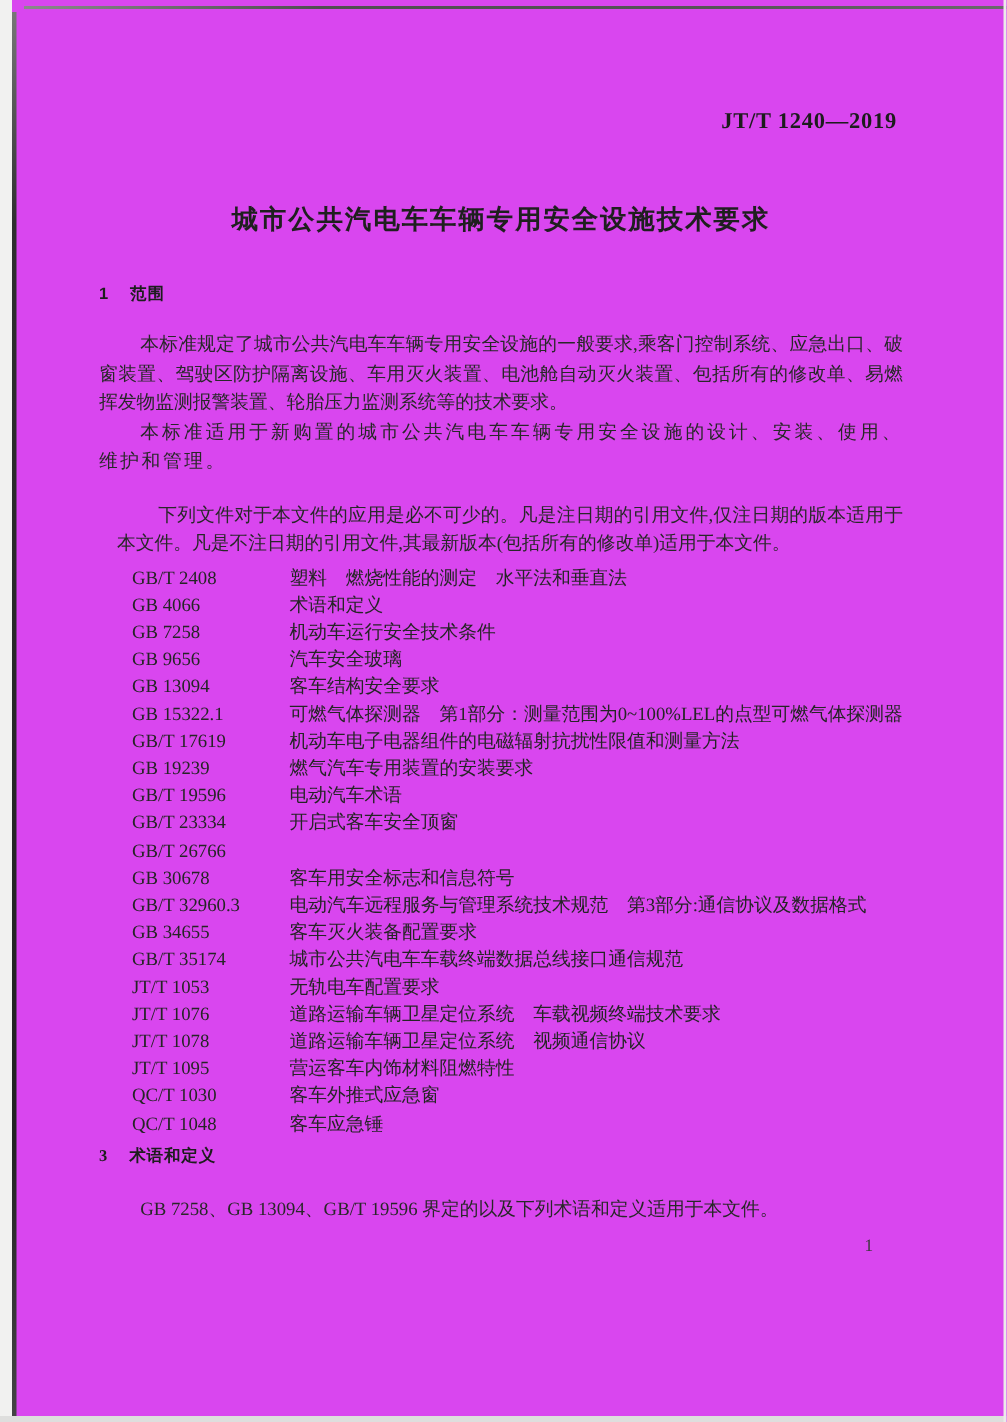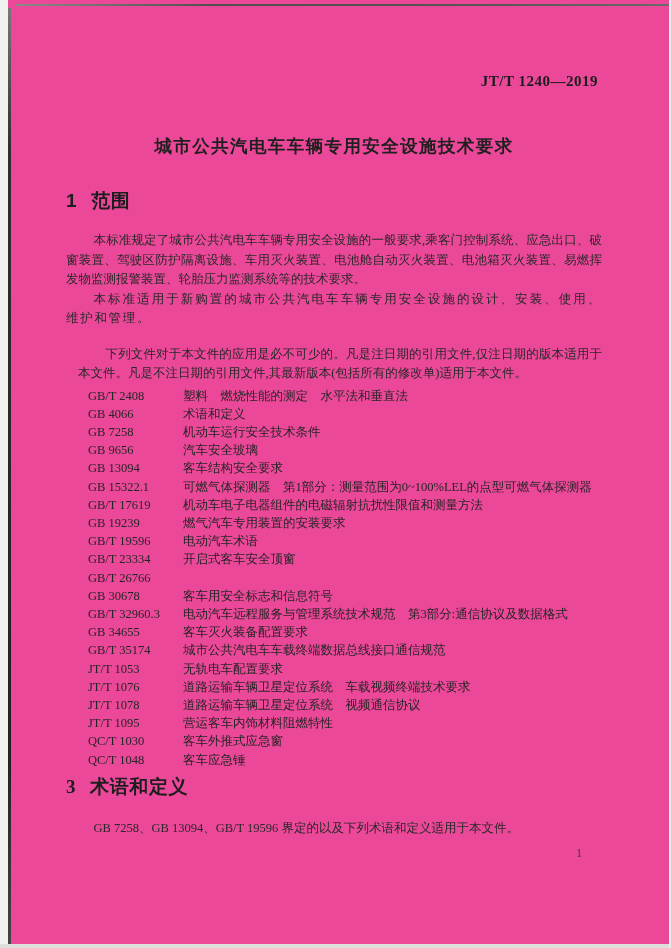--- a/index.html
+++ b/index.html
@@ -4,21 +4,21 @@
 <style>
   * { margin:0; padding:0; box-sizing:border-box; }
   html,body { width:671px; height:948px; }
   body {
     font-family: "Liberation Serif", "DejaVu Serif", serif;
     background:#e9e9e9;
   }
   .page {
     position:relative;
     width:671px; height:948px;
-    background:#ec4899;
+    background:#d946ef;
     overflow:hidden;
     color:#262626;
     padding-left:30px;
   }
   
   .edge-top {
     position:absolute; top:4px; left:16px; right:0; height:2px;
     background:linear-gradient(to right, #8a8a8a, #4f4f4f 30%, #555 70%, #6a6a6a);
   }
   .edge-left {
@@ -59,21 +59,21 @@
     font-family:"Liberation Sans","DejaVu Sans",sans-serif;
     font-weight:bold;
     font-size:17.5px;
     letter-spacing:1.4px;
     color:#1f1f1f;
     white-space:nowrap;
   }
   .sec-heading {
     font-family:"Liberation Sans","DejaVu Sans",sans-serif;
     font-weight:bold;
-    font-size:19px;
+    font-size:11px;
     color:#1d1d1d;
     letter-spacing:0.6px;
   }
   .sec-heading .num { display:inline-block; margin-right:14px; }
   .h1 { margin-top:30px; }
   .h2 { margin-top:11px; }
   .h3 { margin-top:5px;font-family:Liberation Serif, serif; }
   .para {
     font-size:12.5px;
     line-height:19.5px;
@@ -84,20 +84,21 @@
   .p1 { margin-top:17px; }
   .stretched { letter-spacing:1.7px; }
   .intro { margin-top:16px;margin-left:12px; }
   .ref-list { margin-top:3px; }
   .ref-row {
     display:flex;
     padding-left:22px;
     font-size:12.5px;
     line-height:18.2px;
     color:#252525;
+    gap:10px;
   }
   .ref-code { width:95px; flex:none; }
   .ref-title { flex:1; }
   .p3 { margin-top:19px; }
   .page-number {
     margin-top:9px;
     text-align:right;
     padding-right:20px;
     font-size:11.5px;
     color:#3a3a3a;
@@ -117,21 +118,21 @@
   <div class="content">
 
     <div class="doc-number">JT/T 1240—2019</div>
 
     <div class="doc-title">城市公共汽电车车辆专用安全设施技术要求</div>
 
     <div class="sec-heading h1">
       <span class="num">1</span><span>范围</span>
     </div>
 
-    <p class="para p1">本标准规定了城市公共汽电车车辆专用安全设施的一般要求,乘客门控制系统、应急出口、破窗装置、驾驶区防护隔离设施、车用灭火装置、电池舱自动灭火装置、电池箱灭火装置、易燃挥发物监测报警装置、轮胎压力监测系统等的技术要求。</p>
+    <p class="para p1">本标准规定了城市公共汽电车车辆专用安全设施的一般要求,乘客门控制系统、应急出口、破窗装置、驾驶区防护隔离设施、车用灭火装置、电池舱自动灭火装置、包括所有的修改单、易燃挥发物监测报警装置、轮胎压力监测系统等的技术要求。</p>
     <p class="para stretched">本标准适用于新购置的城市公共汽电车车辆专用安全设施的设计、安装、使用、维护和管理。</p>
 
 
     <p class="para intro">下列文件对于本文件的应用是必不可少的。凡是注日期的引用文件,仅注日期的版本适用于本文件。凡是不注日期的引用文件,其最新版本(包括所有的修改单)适用于本文件。</p>
 
     <div class="ref-list">
 
         <div class="ref-row">
           <span class="ref-code">GB/T 2408</span>
           <span class="ref-title">塑料　燃烧性能的测定　水平法和垂直法</span>

